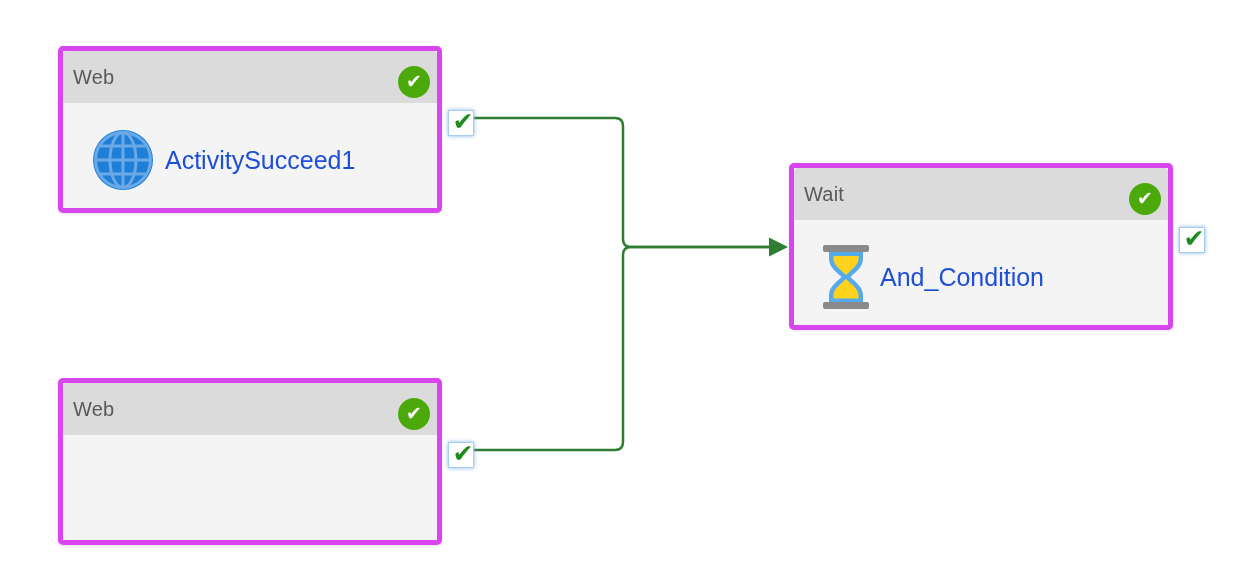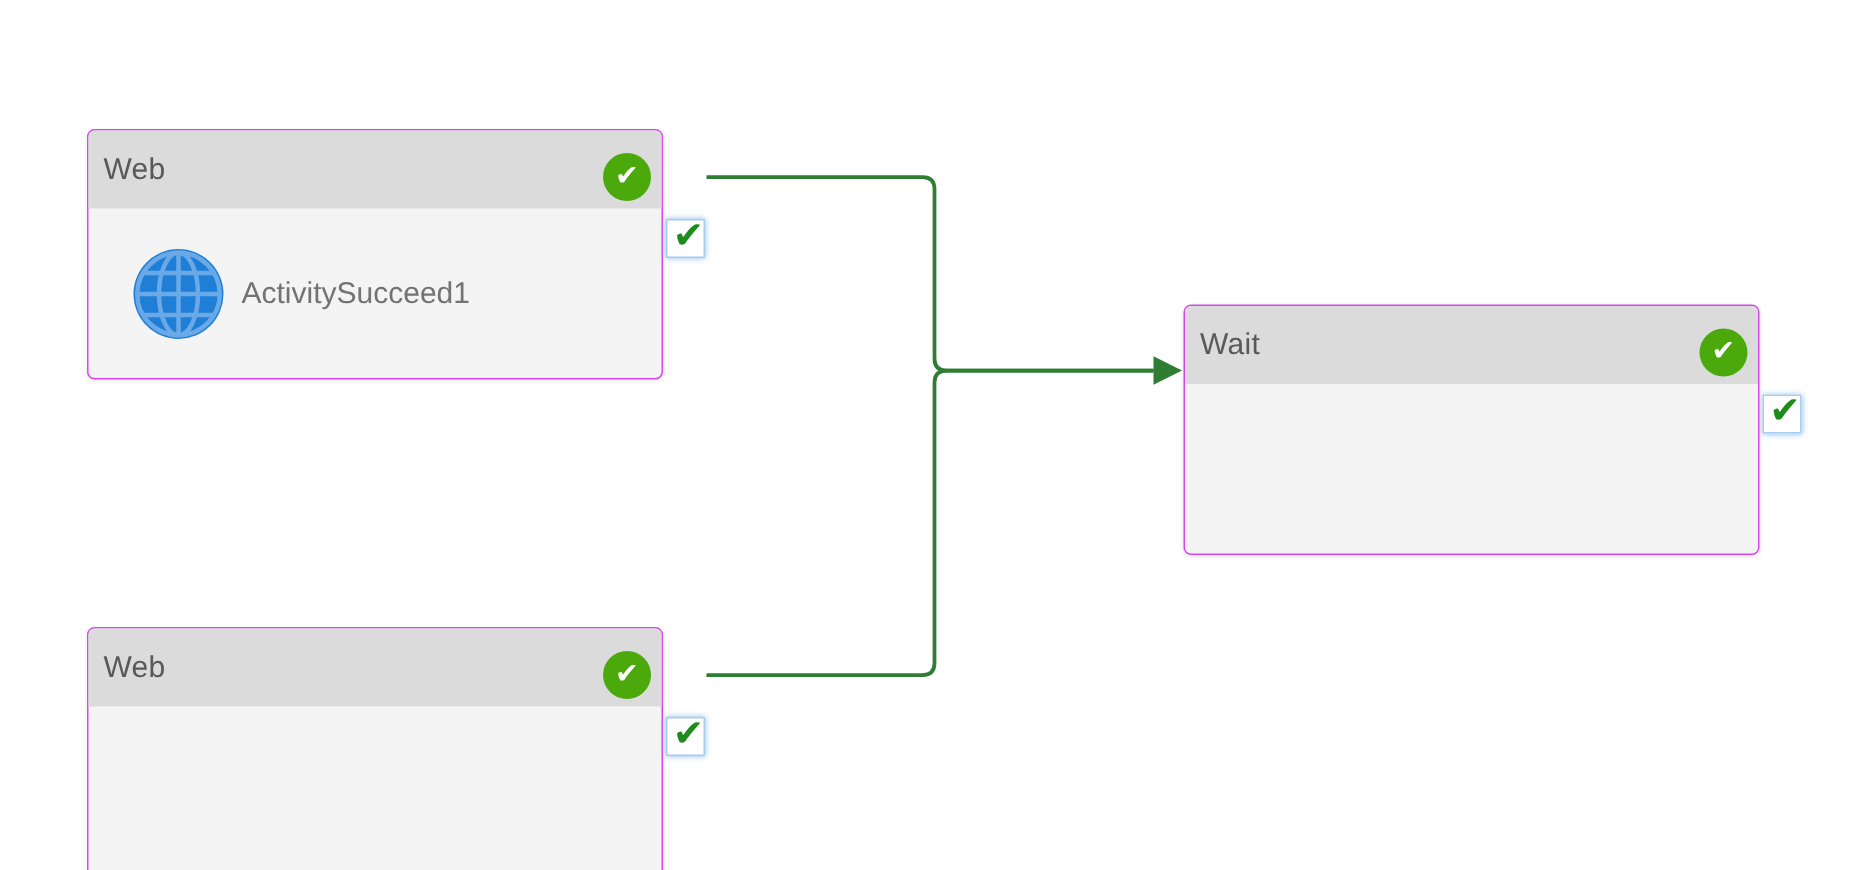--- a/index.html
+++ b/index.html
@@ -14,25 +14,24 @@
 
   
   #edges { position: absolute; left: 0; top: 0; z-index: 1; }
 
   
   .node {
     position: absolute;
     width: 384px; height: 167px;
     box-sizing: border-box;
     background: #f4f4f4;
-    border: 1px solid #d946ef;
+    border: 5px solid #d946ef;
     border-radius: 5px;
     box-shadow: 0 1px 3px rgba(0,0,0,0.10);
     z-index: 2;
-    margin-top: 40px;
   }
   #node1 { left: 58px;  top: 46px;  }
   #node2 { left: 58px;  top: 378px; }
   #node3 { left: 789px; top: 163px; }
 
   .node-header {
     position: relative;
     height: 52px;
     background: #dbdbdb;
     border-radius: 4px 4px 0 0;
@@ -61,22 +60,22 @@
   }
 
   .node-body {
     height: 114px;
     display: flex; align-items: center;
     padding-left: 28px;
   }
   .node-icon { flex: 0 0 auto; display: flex; align-items: center; }
   .node-name {
     margin-left: 10px;
-    font-size: 20px;
-    color: #737373;
+    font-size: 25px;
+    color: #1d4ed8;
     white-space: nowrap;
   }
 
   
   .out-connector {
     position: absolute;
     left: 385px; top: 59px;
     width: 26px; height: 26px;
     box-sizing: border-box;
     background: #ffffff;
@@ -145,18 +144,30 @@
     </div>
   </div>
 
   <div class="node" id="node3">
     <div class="node-header">
       <span class="type-label">Wait</span>
       <span class="badge">
         <span class="badge-check">✔</span>
       </span>
     </div>
+    <div class="node-body">
+      <span class="node-icon">
+        <svg width="48" height="64" viewBox="0 0 48 64">
+          <rect x="1" y="0" width="46" height="7" rx="2" fill="#8a8a8a"></rect>
+          <rect x="1" y="57" width="46" height="7" rx="2" fill="#8a8a8a"></rect>
+          <path d="M7 7 H41 V14 C41 22 33.5 27 28.5 32 C33.5 37 41 42 41 50 V57 H7 V50 C7 42 14.5 37 19.5 32 C14.5 27 7 22 7 14 Z" fill="#55aaec"></path>
+          <path d="M11.5 11 H36.5 V14 C36.5 19.5 30.5 24 25 29 L24 30 L23 29 C17.5 24 11.5 19.5 11.5 14 Z" fill="#ffd21e"></path>
+          <path d="M24 34 C29 39 36.5 43.5 36.5 50 V53.5 H11.5 V50 C11.5 43.5 19 39 24 34 Z" fill="#ffd21e"></path>
+        </svg>
+      </span>
+      <span class="node-name">And_Condition</span>
+    </div>
     <div class="out-connector">
       <span class="connector-check">✔</span>
     </div>
   </div>
 
 </div>
 
 </body></html>

